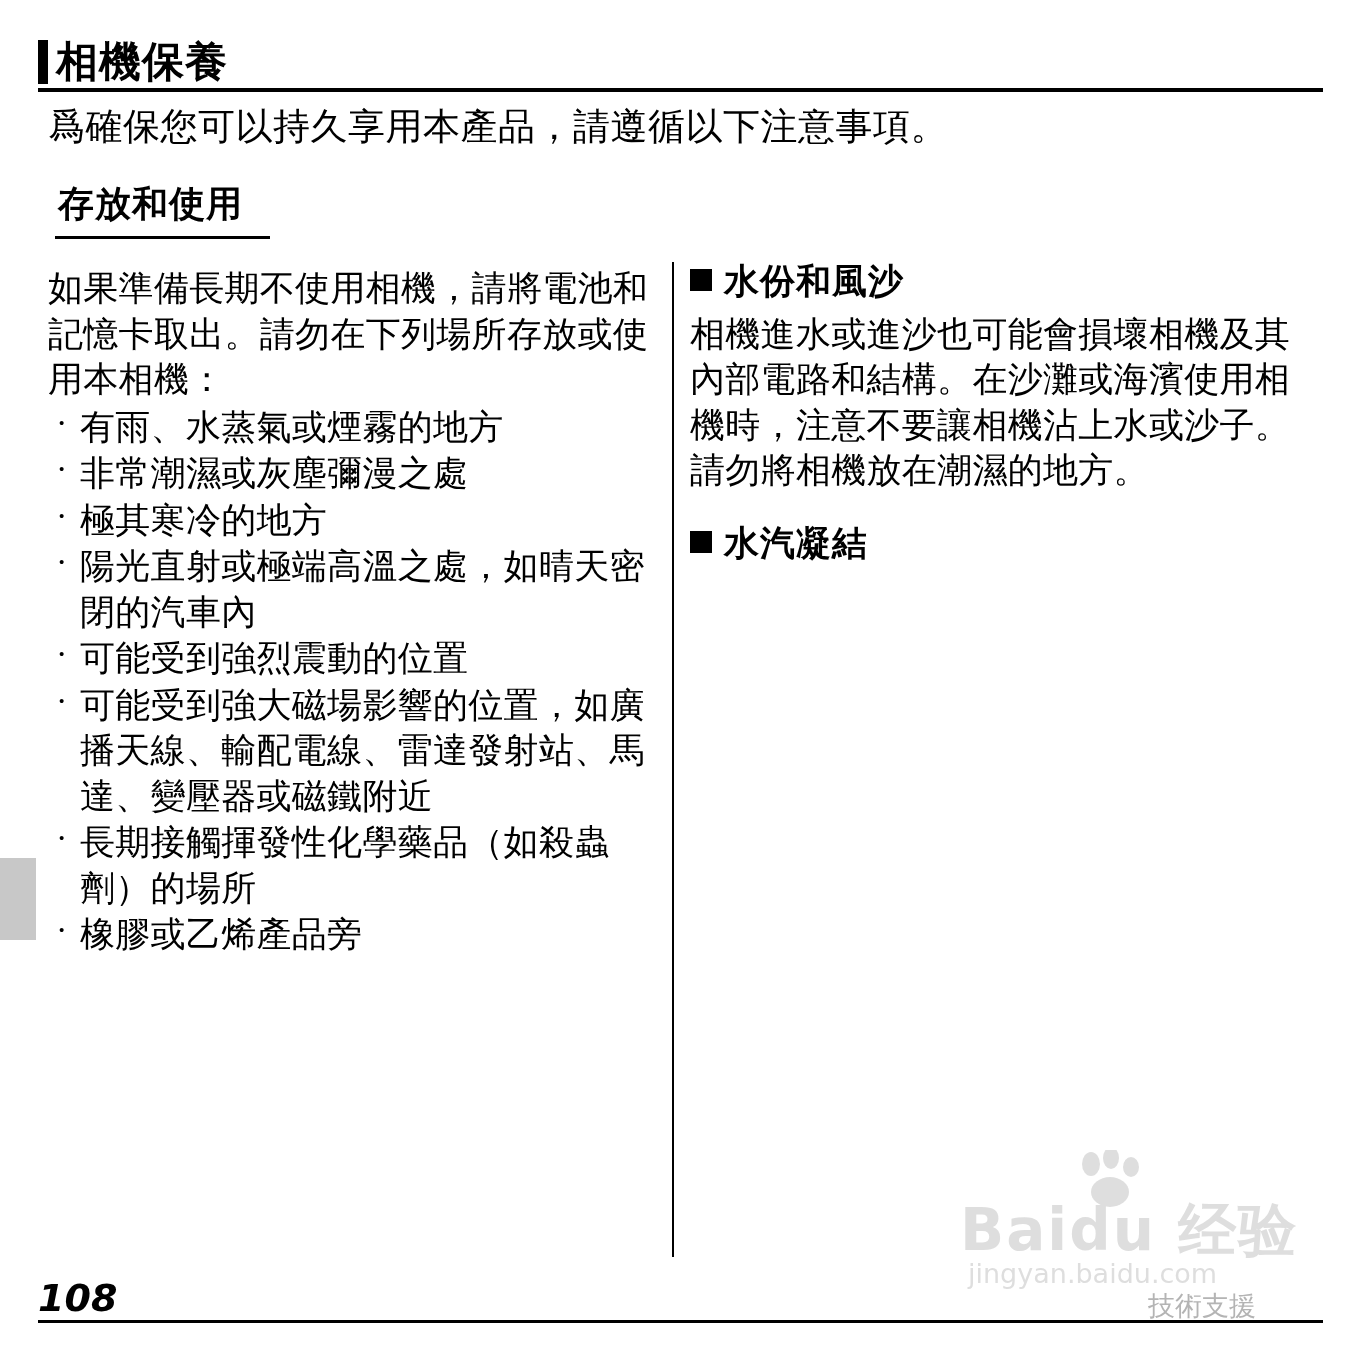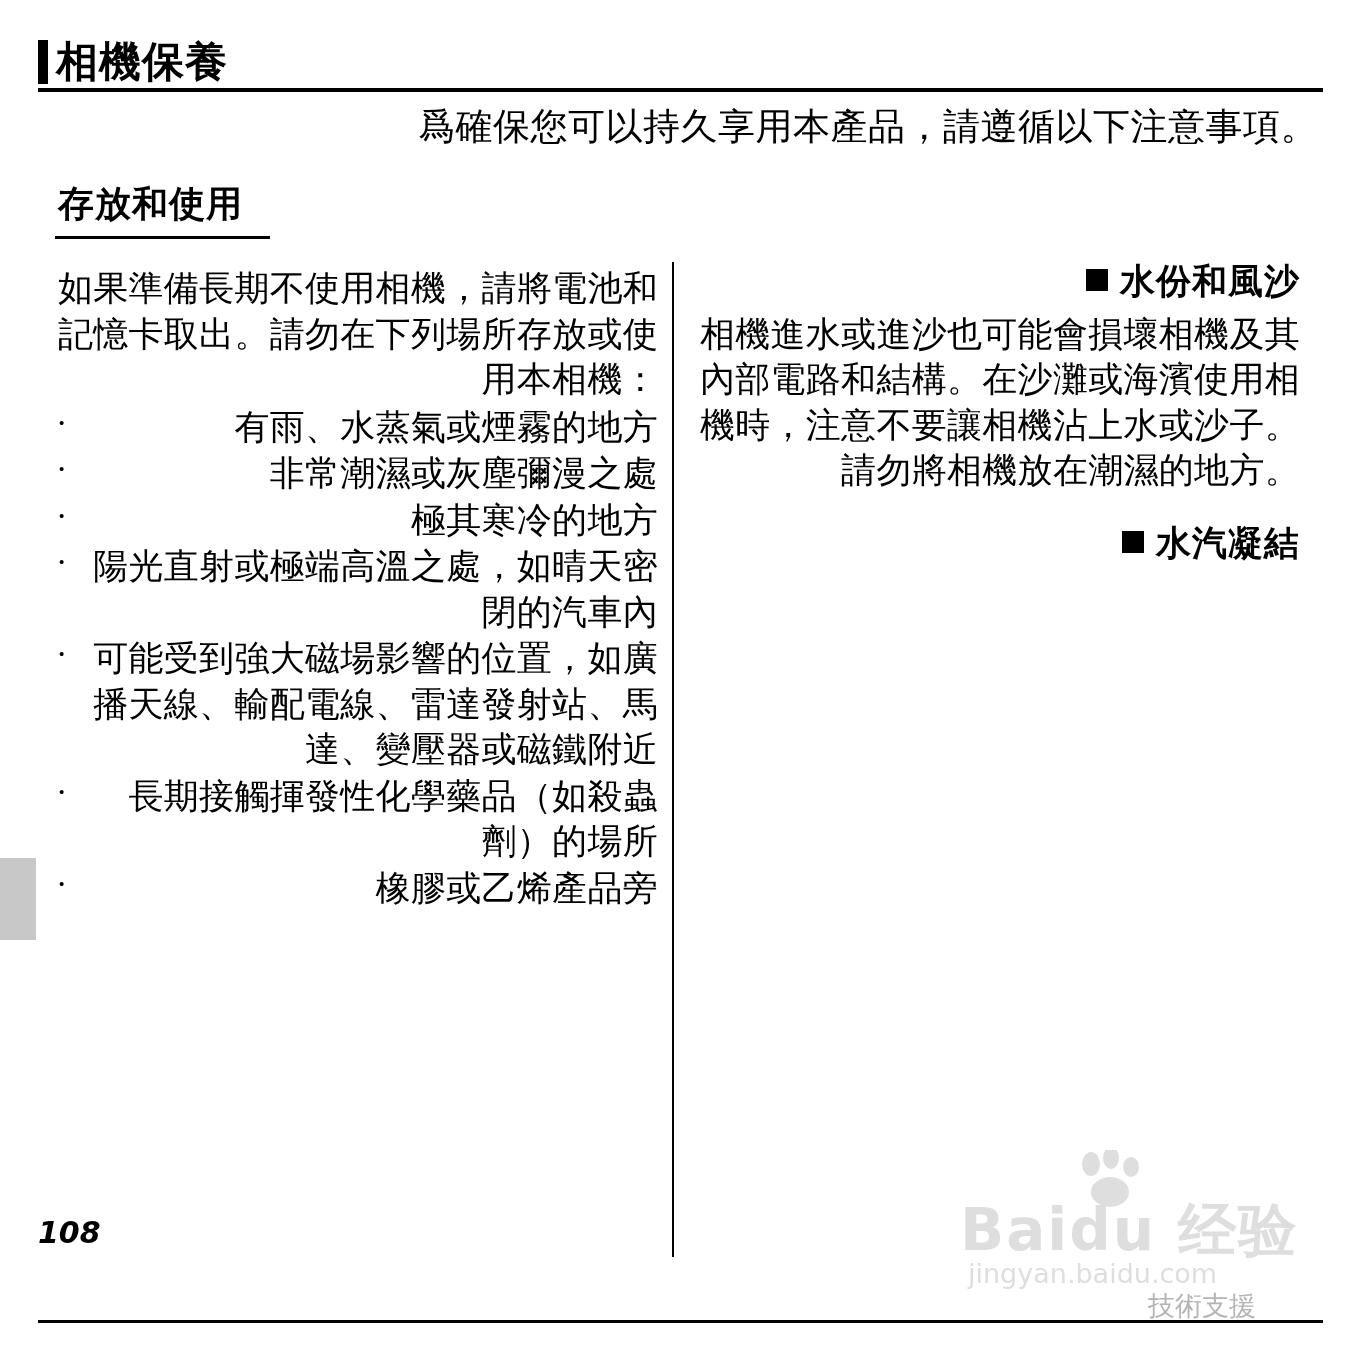--- a/index.html
+++ b/index.html
@@ -9,21 +9,20 @@
   }
   .page {
     position: relative;
     width: 1361px;
     height: 1361px;
     background: #ffffff;
     font-family: "Liberation Serif", "DejaVu Serif", serif;
     color: #000000;
     overflow: hidden;
     box-sizing: border-box;
-    text-align: right;
   }
 
   
   .title-row {
     position: absolute;
     left: 38px;
     top: 36px;
     width: 1285px;
     height: 56px;
   }
@@ -157,22 +156,22 @@
     top: 858px;
     width: 36px;
     height: 82px;
     background: #c8c8c8;
   }
 
   
   .folio {
     position: absolute;
     left: 38px;
-    top: 1215px;
-    font-size: 30px;
+    top: 1276px;
+    font-size: 38px;
     font-weight: bold;
     font-style: italic;
     font-family: "DejaVu Sans", "Liberation Sans", sans-serif;
   }
   .footer-rule {
     position: absolute;
     left: 38px;
     top: 1320px;
     width: 1285px;
     height: 3px;
@@ -242,20 +241,21 @@
 
   <div class="col-divider"></div>
 
   <div class="col col-left">
     <p class="para">如果準備長期不使用相機，請將電池和記憶卡取出。請勿在下列場所存放或使用本相機：</p>
     <ul class="bullets">
       <li>有雨、水蒸氣或煙霧的地方</li>
       <li>非常潮濕或灰塵彌漫之處</li>
       <li>極其寒冷的地方</li>
       <li>陽光直射或極端高溫之處，如晴天密閉的汽車內</li>
+      <li>可能受到強烈震動的位置</li>
       <li>可能受到強大磁場影響的位置，如廣播天線、輸配電線、雷達發射站、馬達、變壓器或磁鐵附近</li>
       <li>長期接觸揮發性化學藥品（如殺蟲劑）的場所</li>
       <li>橡膠或乙烯產品旁</li>
     </ul>
   </div>
 
   <div class="col col-right">
     <div>
       <div class="sub-head">
         <span class="sq"></span><span>水份和風沙</span>

